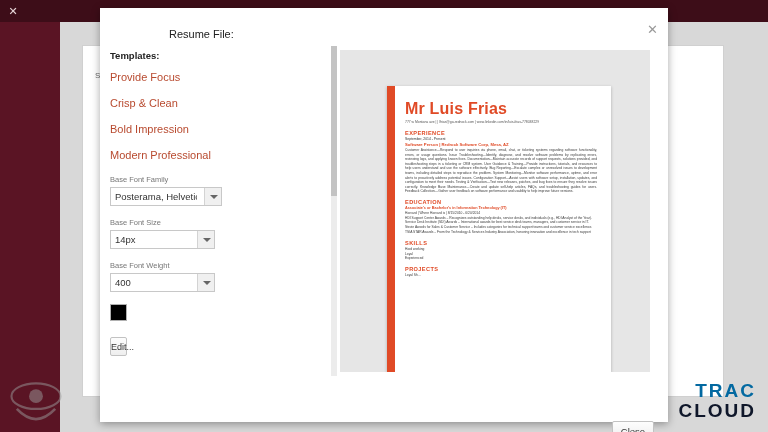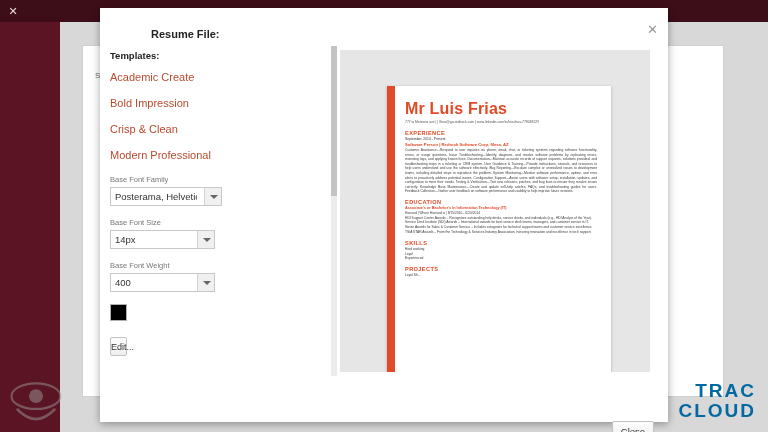--- a/index.html
+++ b/index.html
@@ -84,42 +84,42 @@
     font-size: 19px;
     letter-spacing: 2px;
     color: #0369a1;
     font-weight: bold;
   }
   .wm-brand-text2 {
     position: absolute;
     right: 12px; bottom: 10px;
     font-size: 19px;
     letter-spacing: 2px;
-    color: #0369a1;
+    color: #0f172a;
     font-weight: bold;
   }
 
   
   .modal {
     position: absolute;
     top: 8px; left: 100px;
     width: 568px;
     height: 414px;
     background: #ffffff;
     box-shadow: 0 2px 8px rgba(0,0,0,0.35);
   }
   .modal-header {
     position: relative;
     height: 36px;
   }
   .modal-title {
     position: absolute;
-    top: 20px; left: 9px;
+    top: 20px; left: 27px;
     font-size: 11px;
-    font-weight: bold;
+    font-weight: normal;
     color: #222;
     padding-left: 42px;
   }
   .modal-close {
     position: absolute;
     top: 16px; right: 10px;
     font-size: 13px;
     color: #999;
     cursor: pointer;
     line-height: 12px;
@@ -354,23 +354,23 @@
     <div class="modal-header">
       <div class="modal-title">Resume File:</div>
       <div class="modal-close">✕</div>
     </div>
 
     <div class="modal-body">
 
       <div class="left-col">
         <div class="templates-label">Templates:</div>
 
-        <a class="tpl-link">Academic Create</a>
+        <a class="tpl-link">Provide Focus</a>
+        <a class="tpl-link">Crisp &amp; Clean</a>
         <a class="tpl-link">Bold Impression</a>
-        <a class="tpl-link">Crisp &amp; Clean</a>
         <a class="tpl-link">Modern Professional</a>
 
         <div class="field-group">
           <div class="field-label">Base Font Family</div>
           <div class="select-box wide">
             <div class="select-value">Posterama, Helvetica, sa</div>
             <div class="select-arrow"></div>
           </div>
         </div>
 

